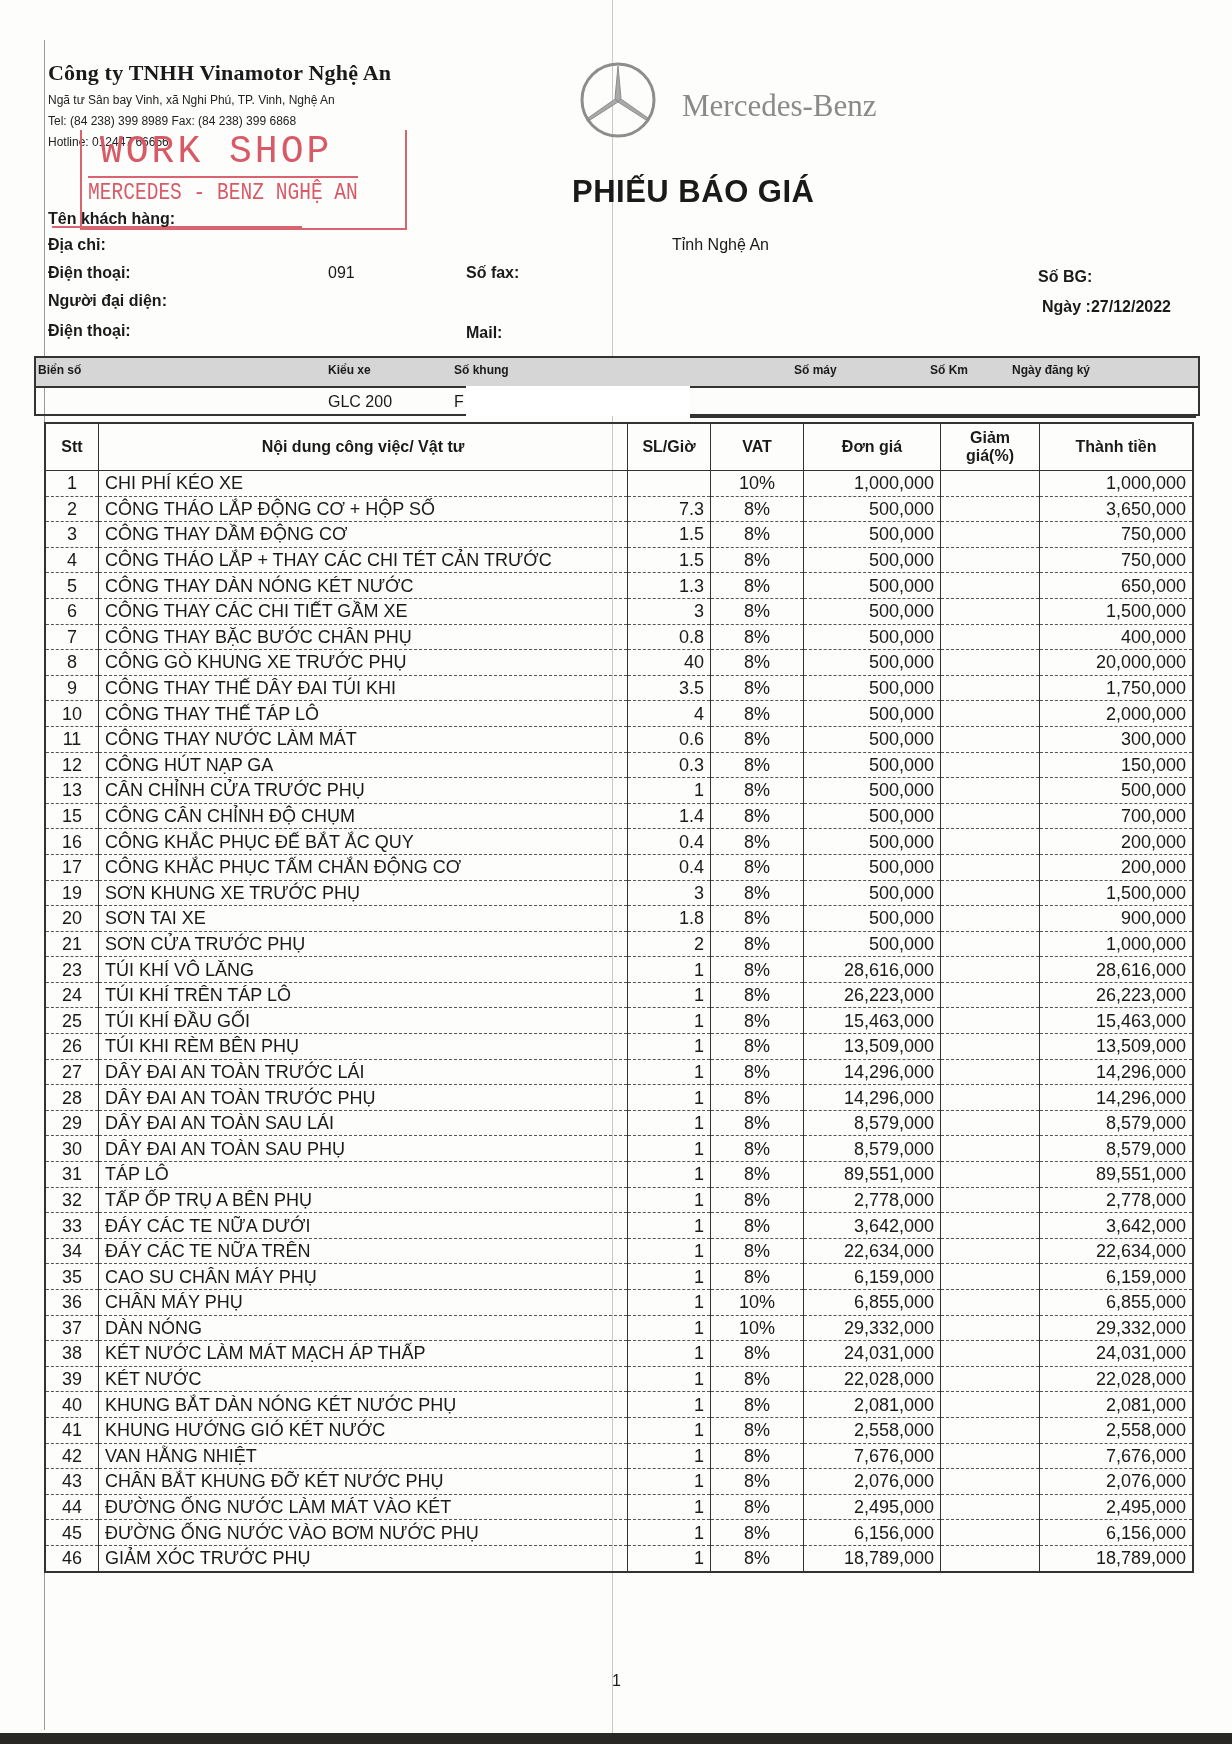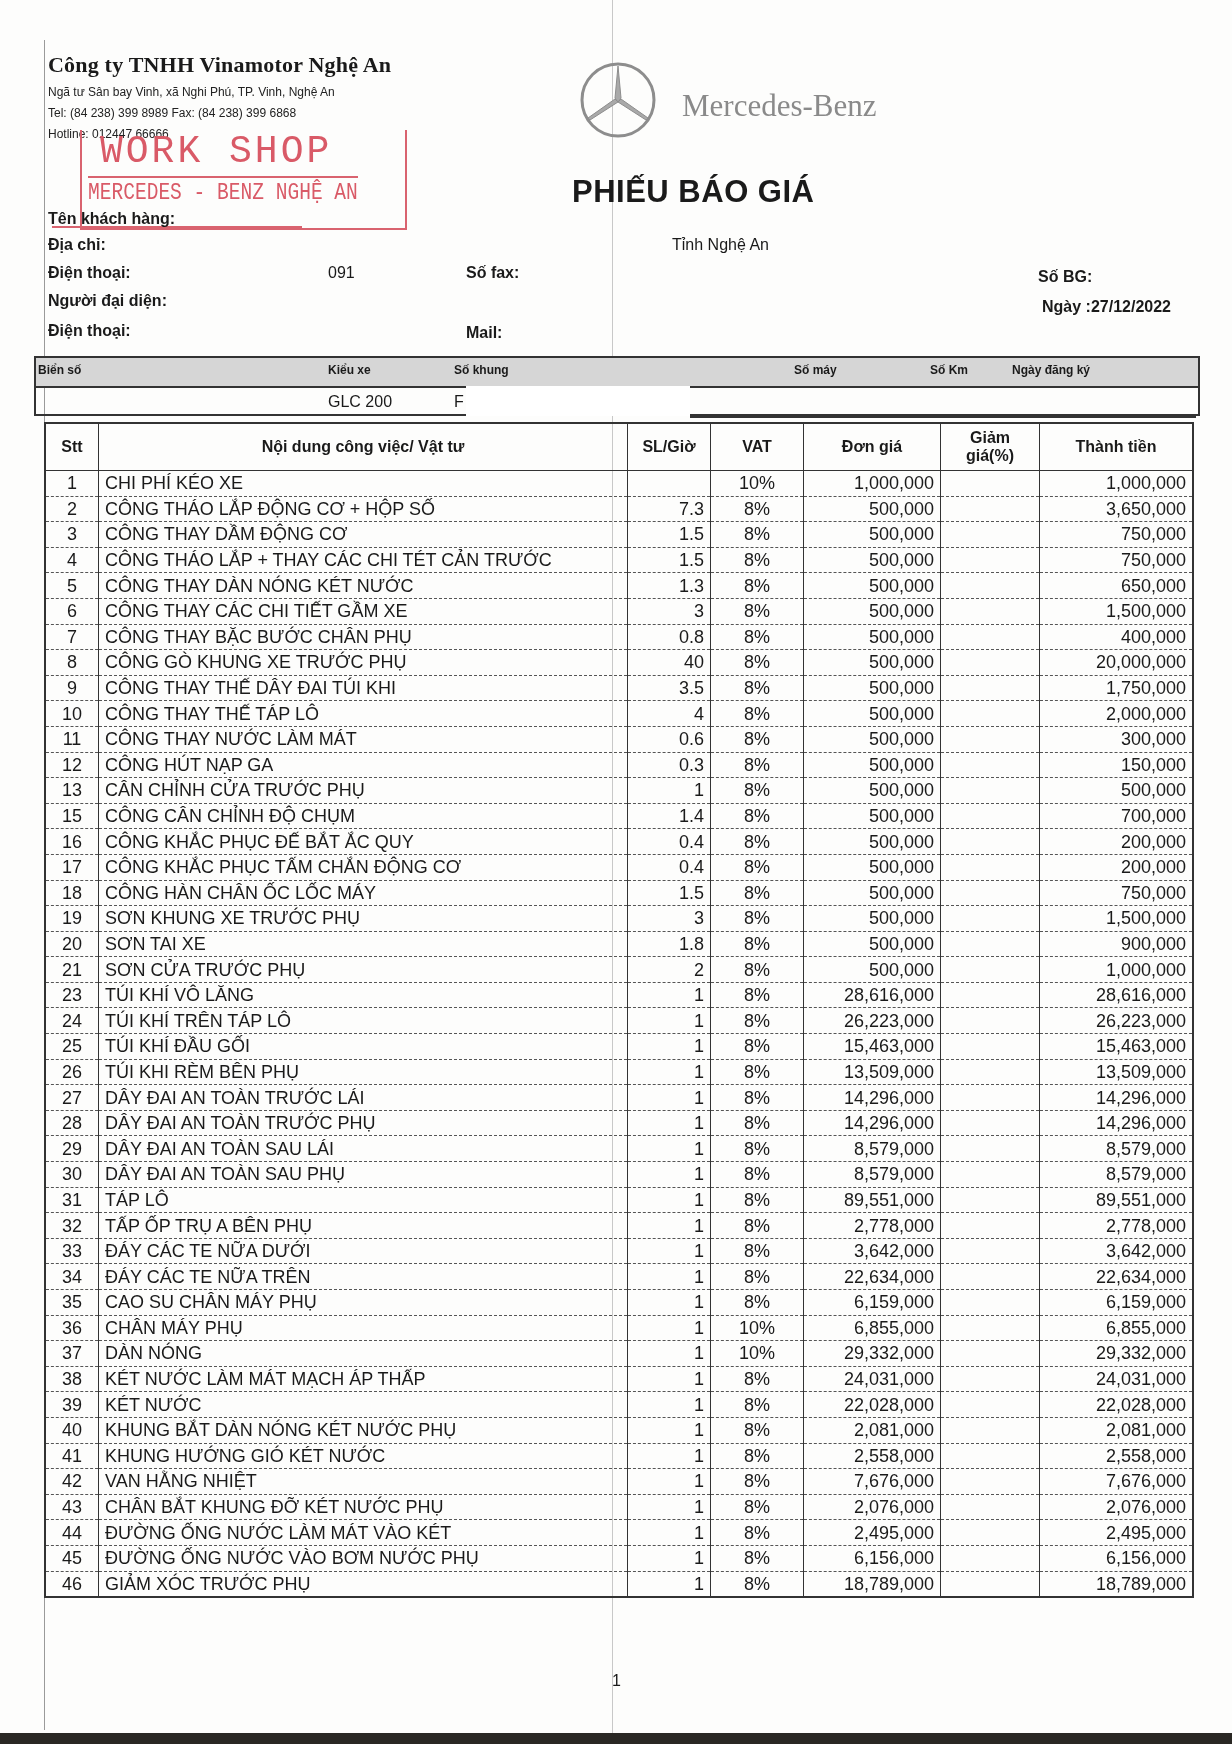--- a/index.html
+++ b/index.html
@@ -3,21 +3,21 @@
 <meta charset="utf-8">
 <style>
   html, body { margin: 0; padding: 0; }
   body {
     width: 1232px; height: 1744px; position: relative; overflow: hidden;
     background: #fdfdfc; color: #1a1a1a;
     font-family: "Liberation Sans", sans-serif;
   }
   .scan-line-v { position: absolute; background: #9a9a9a; width: 1px; }
   .company { position: absolute; left: 48px; top: 52px; }
-  .company .name { font-family: "Liberation Serif", serif; font-weight: bold; font-size: 22px; letter-spacing: 0.2px; }
+  .company .name { font-family: "Liberation Serif", serif; font-weight: bold; font-size: 22px; letter-spacing: 0.2px; margin-top: 8px; }
   .company .line { font-size: 12px; margin-top: 7px; color: #222; }
   .stamp {
     position: absolute; left: 80px; top: 130px; width: 278px; height: 98px;
     border: 2px solid #d9636f; border-top: none; color: #d95a67;
     font-family: Liberation Mono, monospace; pointer-events: none; padding-left: 45px;
   }
   .stamp .top { position: absolute; left: 18px; top: 0px; font-size: 38px; letter-spacing: 3px; line-height: 44px; }
   .stamp .bottom { position: absolute; left: 6px; top: 50px; font-size: 23px; line-height: 26px; transform: scaleX(0.85); transform-origin: left; white-space: nowrap; }
   .stamp .inner { position: absolute; left: 6px; top: 46px; width: 270px; border-top: 2px solid #d9636f; }
   .stamp .underline { position: absolute; left: -30px; top: 96px; width: 250px; border-top: 2px solid #d9636f; }
@@ -258,29 +258,20 @@
       <tr>
         <td class="stt">17</td>
         <td class="desc">CÔNG KHẮC PHỤC TẤM CHẮN ĐỘNG CƠ</td>
         <td class="qty">0.4</td>
         <td class="vat">8%</td>
         <td class="price">500,000</td>
         <td class="disc"></td>
         <td class="total">200,000</td>
       </tr>
       <tr>
-        <td class="stt">18</td>
-        <td class="desc">CÔNG HÀN CHÂN ỐC LỐC MÁY</td>
-        <td class="qty">1.5</td>
-        <td class="vat">8%</td>
-        <td class="price">500,000</td>
-        <td class="disc"></td>
-        <td class="total">750,000</td>
-      </tr>
-      <tr>
         <td class="stt">19</td>
         <td class="desc">SƠN KHUNG XE TRƯỚC PHỤ</td>
         <td class="qty">3</td>
         <td class="vat">8%</td>
         <td class="price">500,000</td>
         <td class="disc"></td>
         <td class="total">1,500,000</td>
       </tr>
       <tr>
         <td class="stt">20</td>

